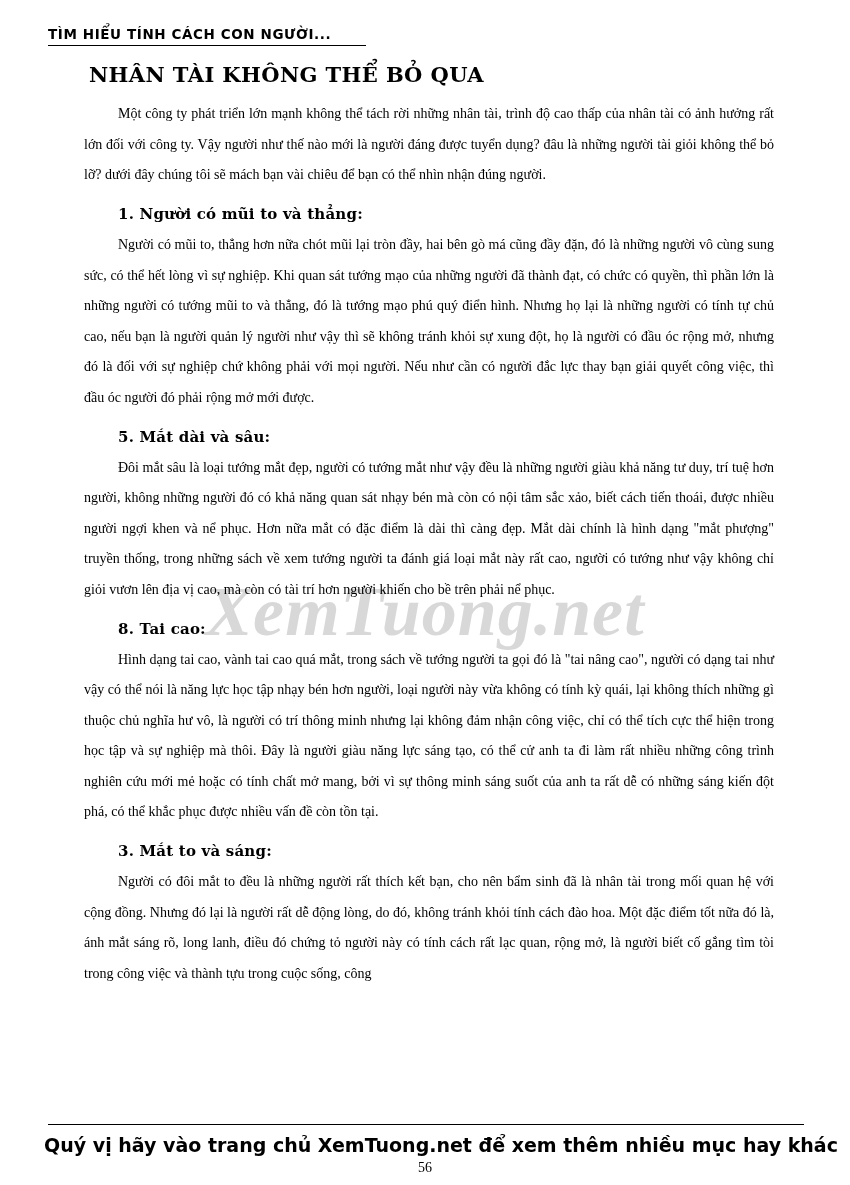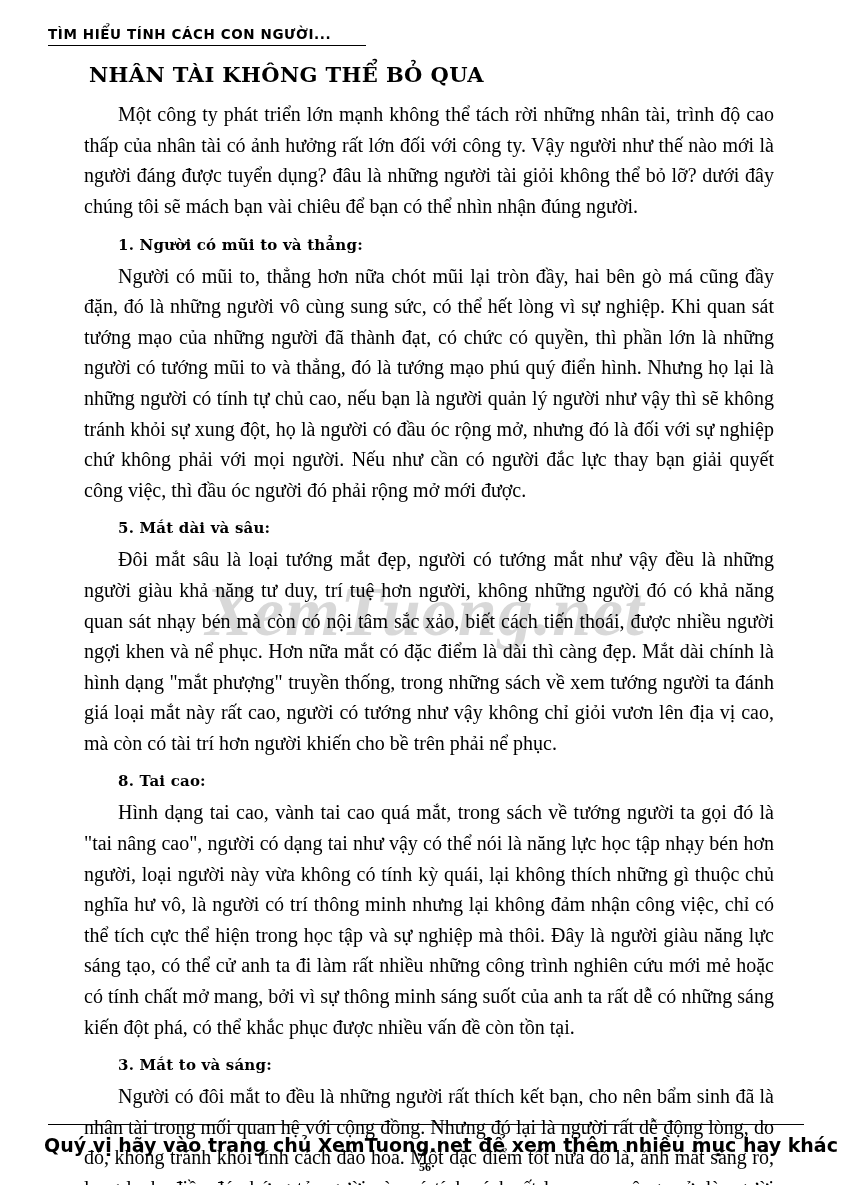--- a/index.html
+++ b/index.html
@@ -57,21 +57,21 @@
     font-weight: bold;
     font-size: 21px;
     letter-spacing: 0.4px;
     margin: 0 0 12px 5px;
     padding: 0;
     line-height: 1.2;
   }
 
   p.para {
     margin: 2px 0 2px 0;
-    font-size: 20px;
+    font-size: 14px;
     line-height: 30.6px;
     text-align: justify;
     text-justify: inter-word;
     text-indent: 34px;
     font-family: "Liberation Serif", serif;
   }
 
   h2.section-head {
     font-family: "DejaVu Serif", serif;
     font-weight: bold;
@@ -122,22 +122,22 @@
     color: #000;
     white-space: nowrap;
   }
   .page-number {
     position: absolute;
     left: 0;
     top: 1160px;
     width: 850px;
     text-align: center;
     font-family: "Liberation Serif", serif;
-    font-size: 12px;
-    font-weight: bold;
+    font-size: 14px;
+    font-weight: normal;
   }
 </style>
 </head>
 <body>
 
 <div class="page">
 
   <div class="header">
     <div class="header-text">TÌM HIỂU TÍNH CÁCH CON NGƯỜI...</div>
     <div class="header-rule"></div>

